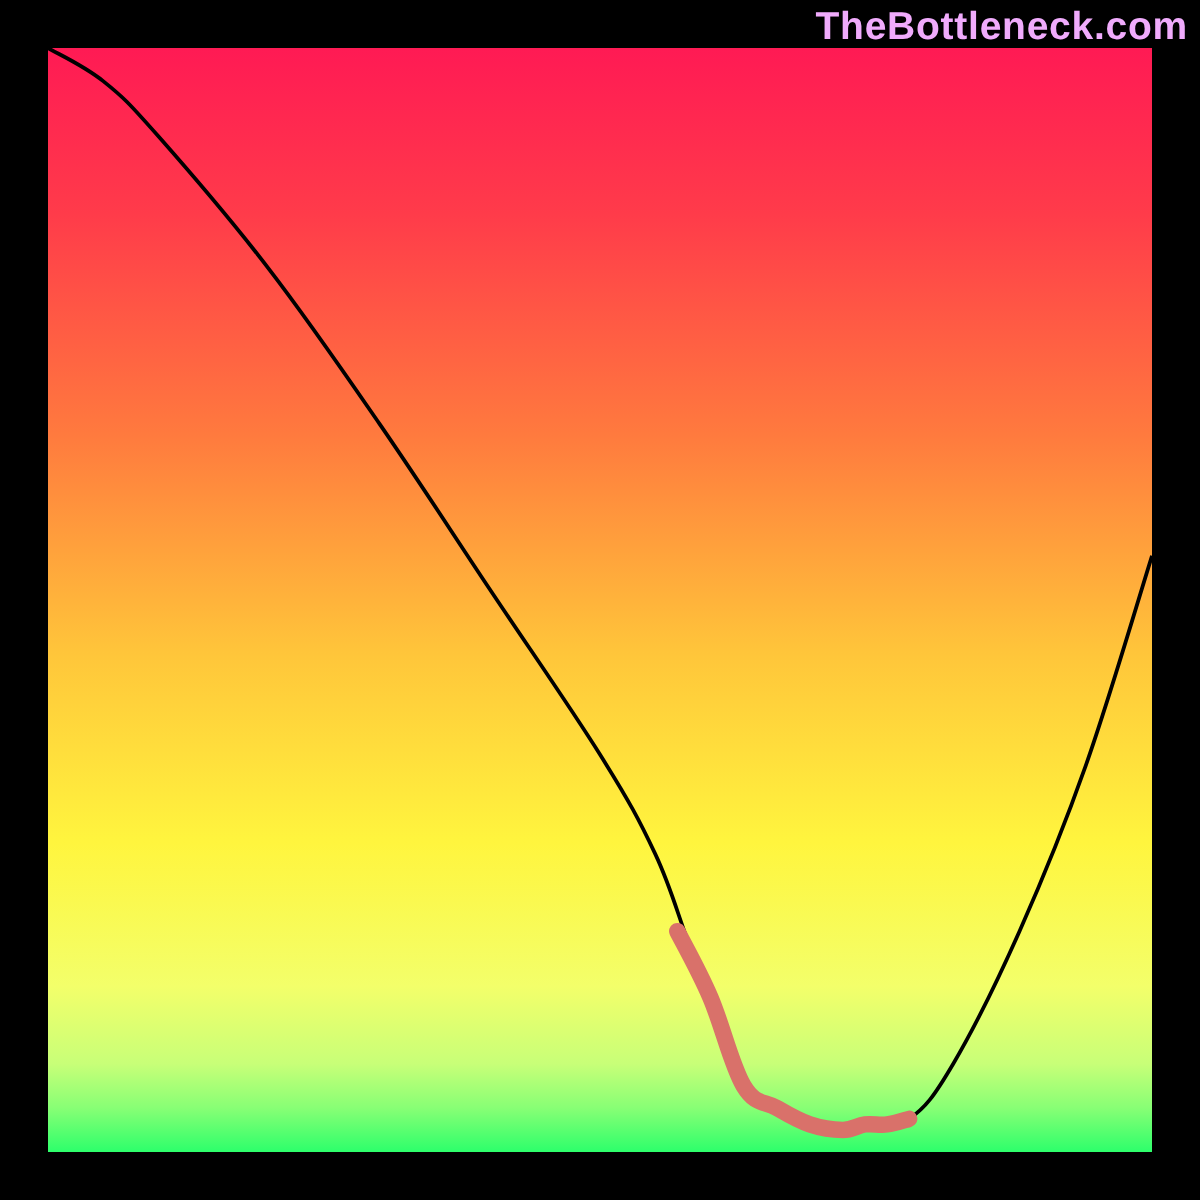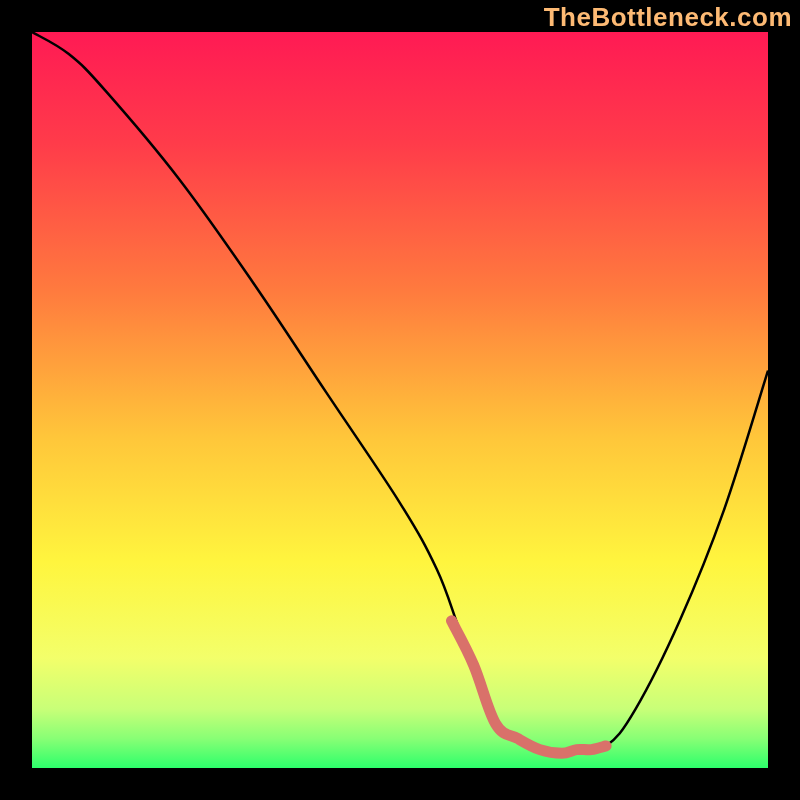--- a/index.html
+++ b/index.html
@@ -15,21 +15,21 @@
     width: 800px;
     height: 800px;
   }
   .watermark {
     position: absolute;
     top: 2px;
     right: 8px;
     font-family: Arial, Helvetica, sans-serif;
     font-size: 26px;
     font-weight: bold;
-    color: #fdba74;
+    color: #f0abfc;
     z-index: 10;
     letter-spacing: 0.5px;
   }
   .plot-area {
     position: absolute;
     left: 32px;
     top: 32px;
     width: 736px;
     height: 736px;
     overflow: hidden;

